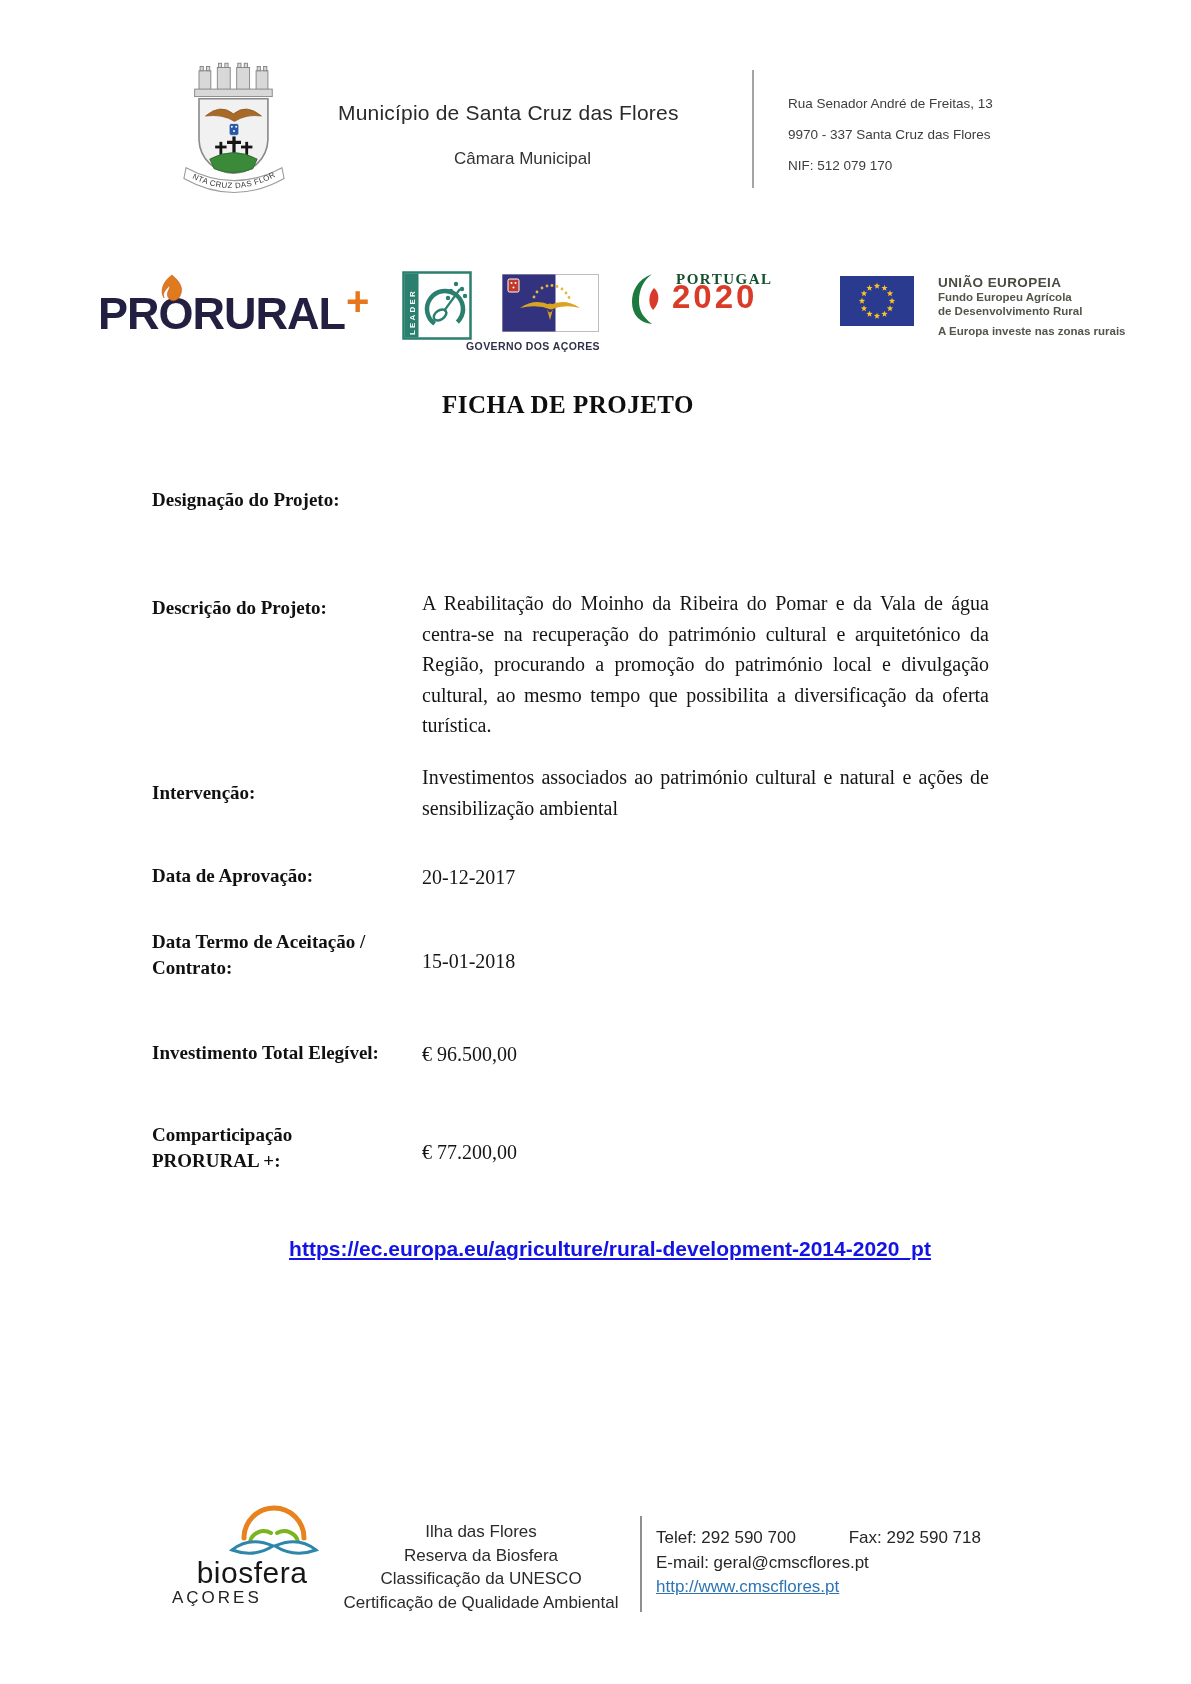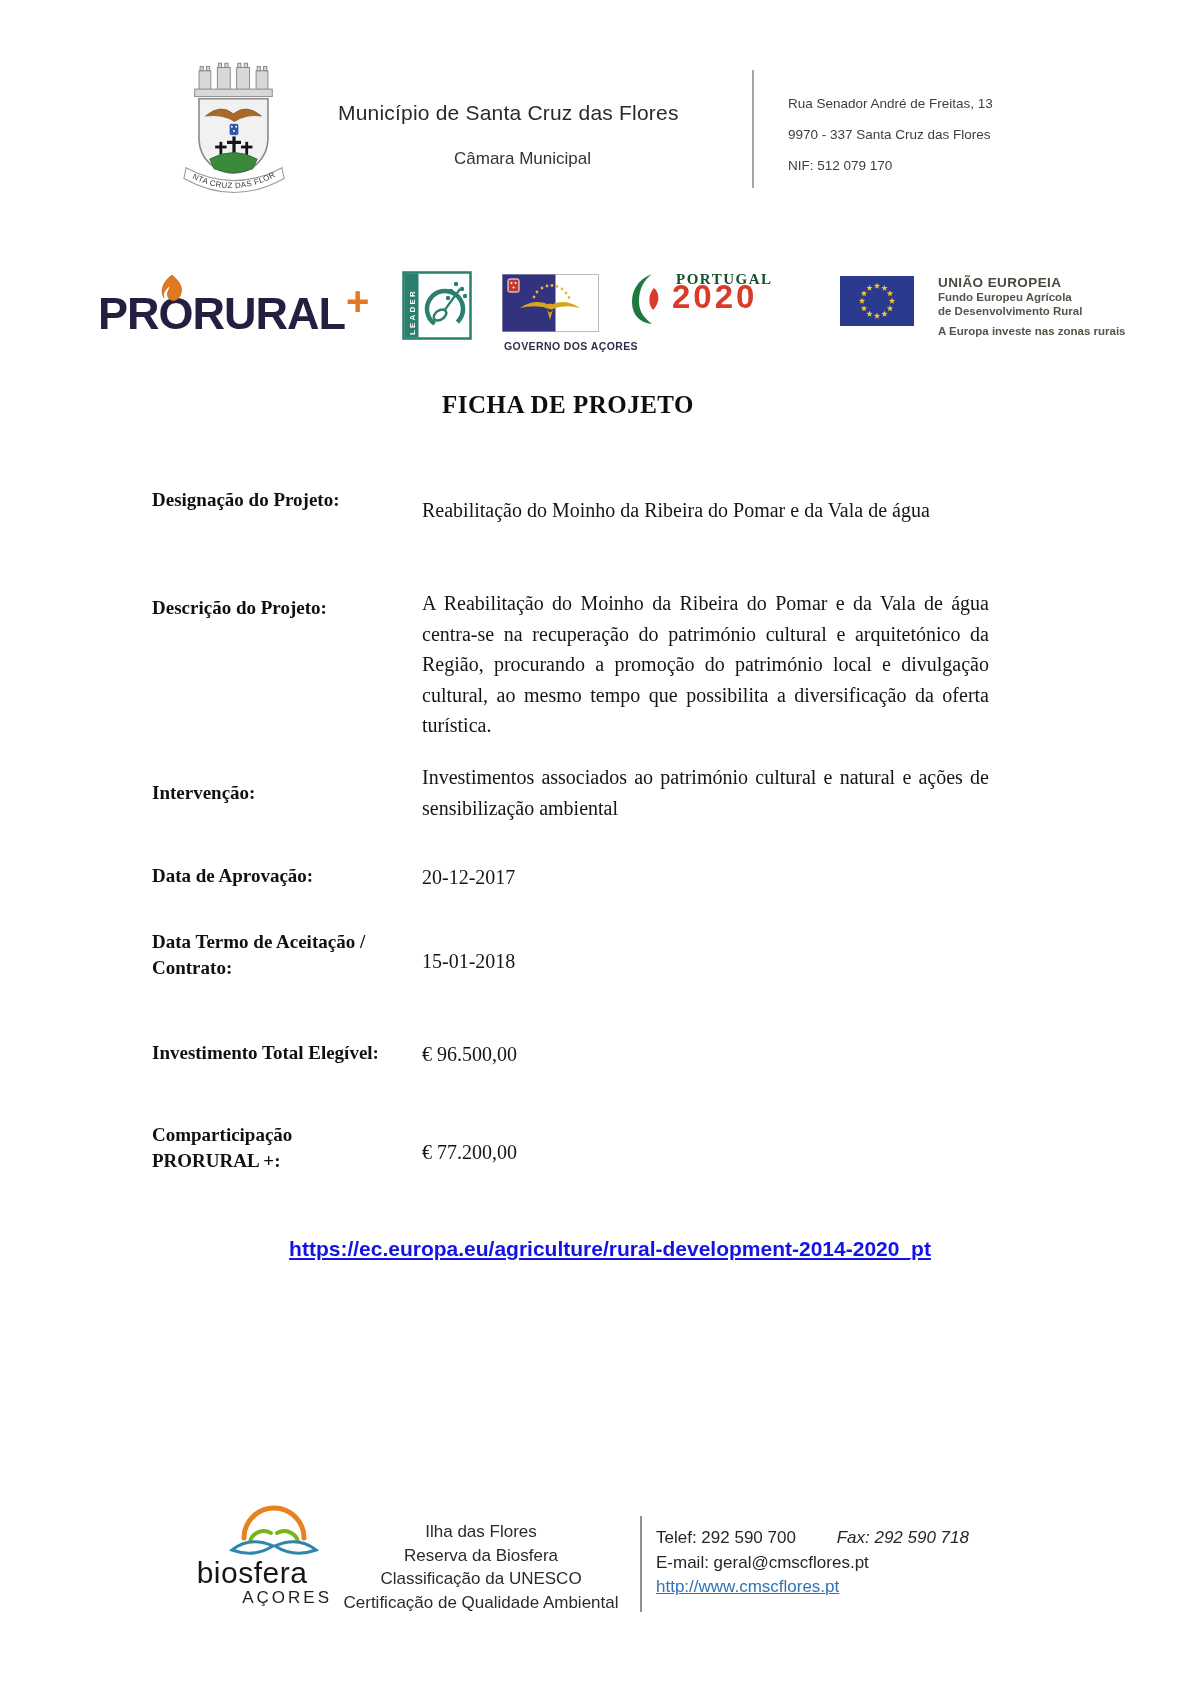--- a/index.html
+++ b/index.html
@@ -13,21 +13,21 @@
   .header-divider{left:752px;top:70px;width:2px;height:118px;background:#a5a5a5;}
   .addr{left:788px;top:88px;font-size:13.5px;color:#3d3d3d;line-height:31px;}
 
   
   .logo-prorural{left:98px;top:288px;}
   .pr-text{font-weight:bold;font-size:45px;letter-spacing:-1px;color:#221f41;font-family:"Liberation Sans",sans-serif;}
   .pr-plus{font-weight:bold;font-size:40px;color:#e8761e;position:relative;top:-14px;margin-left:1px;}
   .pr-flame{position:absolute;left:60px;top:-14px;}
   .leader-box{left:402px;top:271px;}
   .azores-flag{left:502px;top:274px;}
-  .azores-caption{left:466px;top:340px;width:172px;text-align:right;font-size:10.5px;font-weight:600;
+  .azores-caption{left:466px;top:340px;width:172px;text-align:left;font-size:10.5px;font-weight:600;
                   color:#30304a;letter-spacing:.4px;}
   .p2020-icon{left:630px;top:272px;}
   .p2020-word{left:676px;top:271px;font-family:"Liberation Serif",serif;font-weight:bold;font-size:15px;
               letter-spacing:1.5px;color:#14502e;}
   .p2020-year{left:672px;top:280px;font-weight:bold;font-size:33px;letter-spacing:3px;color:#da3a28;line-height:1;}
   .eu-flag{left:840px;top:276px;}
   .eu-text{left:938px;top:275px;color:#55544a;}
   .eu-title{font-weight:bold;font-size:13.5px;color:#4a4a42;letter-spacing:.4px;}
   .eu-line{font-size:11.5px;line-height:14px;font-weight:600;}
   .eu-tagline{font-size:11.5px;font-weight:700;margin-top:7px;}
@@ -45,25 +45,25 @@
   .nowrap{white-space:nowrap;width:auto;}
 
   
   .link-wrap{left:20px;top:1237px;width:1180px;text-align:center;}
   .main-link{color:#1313e6;font-weight:bold;font-size:21px;text-decoration:underline;
              font-family:"Liberation Sans",sans-serif;}
 
   
   .bios-logo{left:228px;top:1496px;}
   .bios-name{left:172px;top:1556px;width:160px;text-align:center;font-size:30px;color:#161616;letter-spacing:.5px;}
-  .bios-region{left:172px;top:1588px;width:160px;text-align:right;font-size:17px;color:#222;letter-spacing:3px;}
+  .bios-region{left:172px;top:1588px;width:160px;text-align:left;font-size:17px;color:#222;letter-spacing:3px;}
   .foot-center{left:335px;top:1520px;width:292px;text-align:center;font-size:17px;color:#2b2b2b;line-height:23.5px;}
   .foot-divider{left:640px;top:1516px;width:2px;height:96px;background:#8f8f8f;}
   .foot-contact{left:656px;top:1526px;font-size:17px;color:#262626;line-height:24.5px;}
-  .foot-fax{margin-left:36px;font-style:italic;}
+  .foot-fax{margin-left:48px;}
   .foot-link{color:#2e74b5;text-decoration:underline;}
 </style>
 </head>
 <body>
 
 <div class="page">
 
   <div class="abs" style="left:175px;top:60px;">
     <svg width="118" height="140" viewBox="0 0 105 130">
 
@@ -205,21 +205,20 @@
   <div class="abs eu-text">
     <div class="eu-title">UNIÃO EUROPEIA</div>
     <div class="eu-line">Fundo Europeu Agrícola</div>
     <div class="eu-line">de Desenvolvimento Rural</div>
     <div class="eu-tagline">A Europa investe nas zonas rurais</div>
   </div>
 
   <div class="abs doc-title">FICHA DE PROJETO</div>
 
   <div class="f-label" style="top:487px">Designação do Projeto:</div>
-  <div class="f-value nowrap" style="top:495px">Reabilitação do Moinho da Ribeira do Pomar e da Vala de água</div>
 
   <div class="f-label" style="top:595px">Descrição do Projeto:</div>
   <div class="f-value just" style="top:588px">A Reabilitação do Moinho da Ribeira do Pomar e da Vala de água centra-se na recuperação do património cultural e arquitetónico da Região, procurando a promoção do património local e divulgação cultural, ao mesmo tempo que possibilita a diversificação da oferta turística.</div>
 
   <div class="f-label" style="top:780px">Intervenção:</div>
   <div class="f-value just" style="top:762px">Investimentos associados ao património cultural e natural e ações de sensibilização ambiental</div>
 
   <div class="f-label" style="top:863px">Data de Aprovação:</div>
   <div class="f-value" style="top:862px">20-12-2017</div>
 

